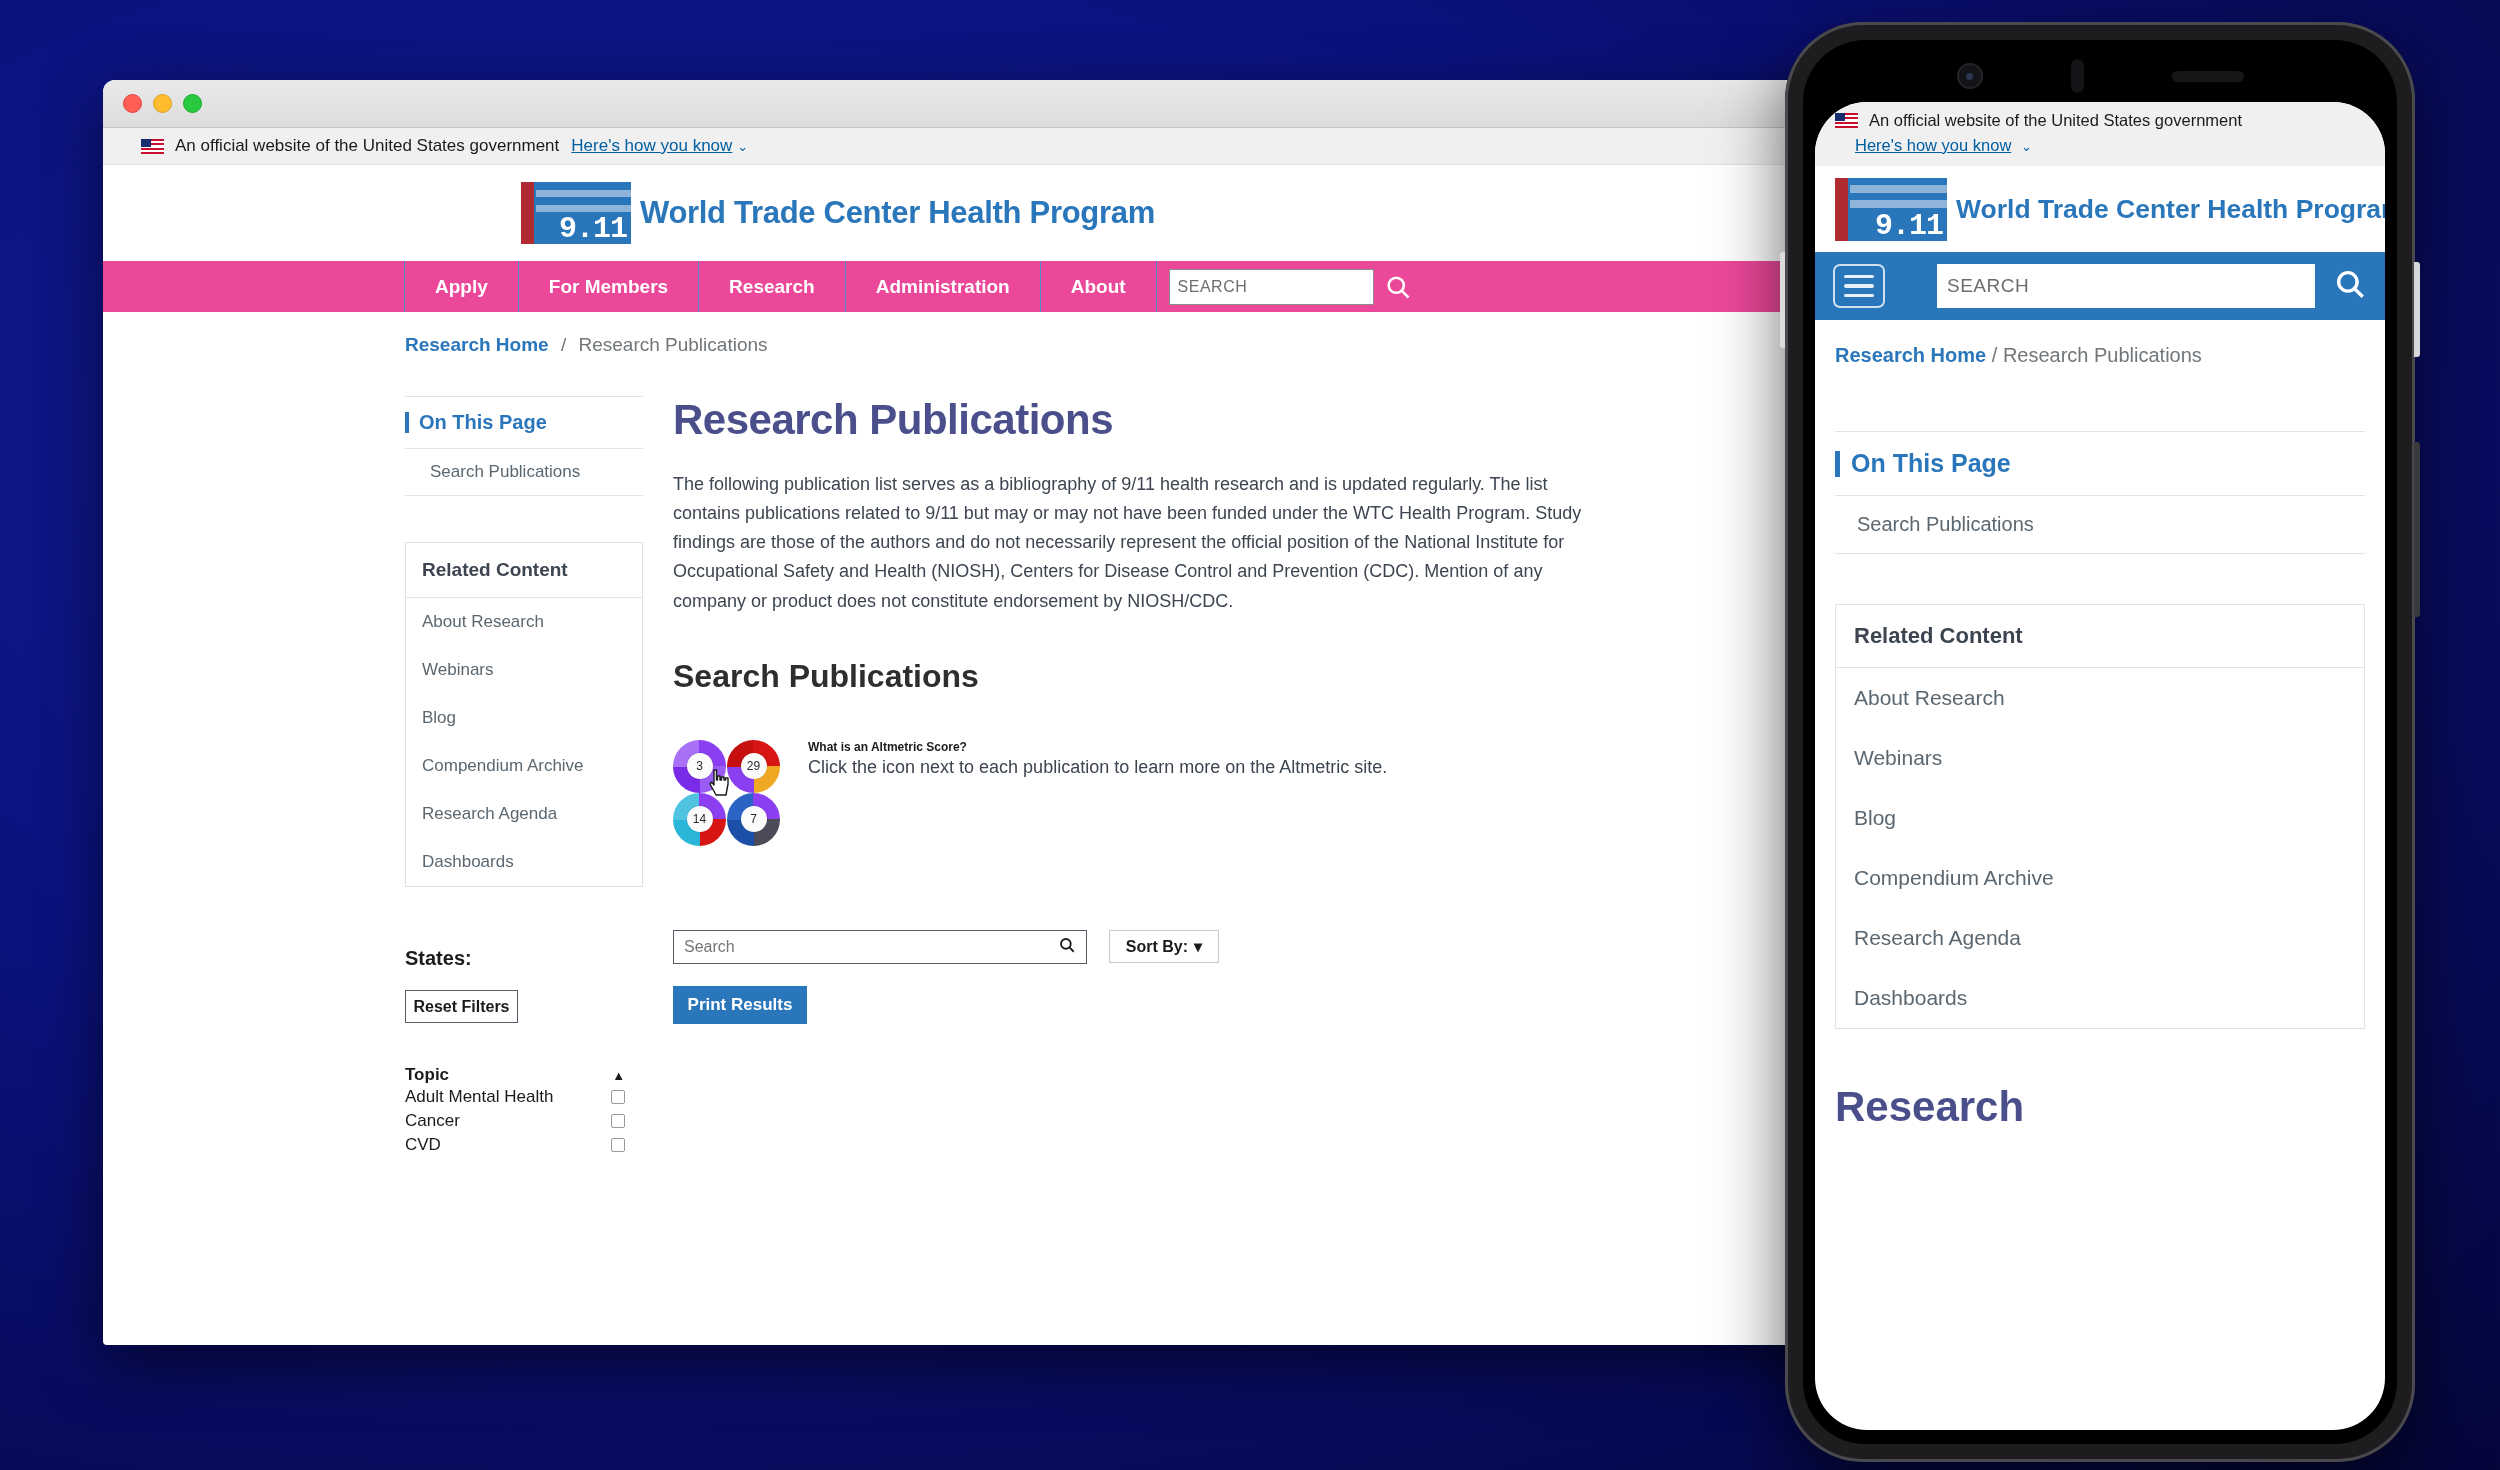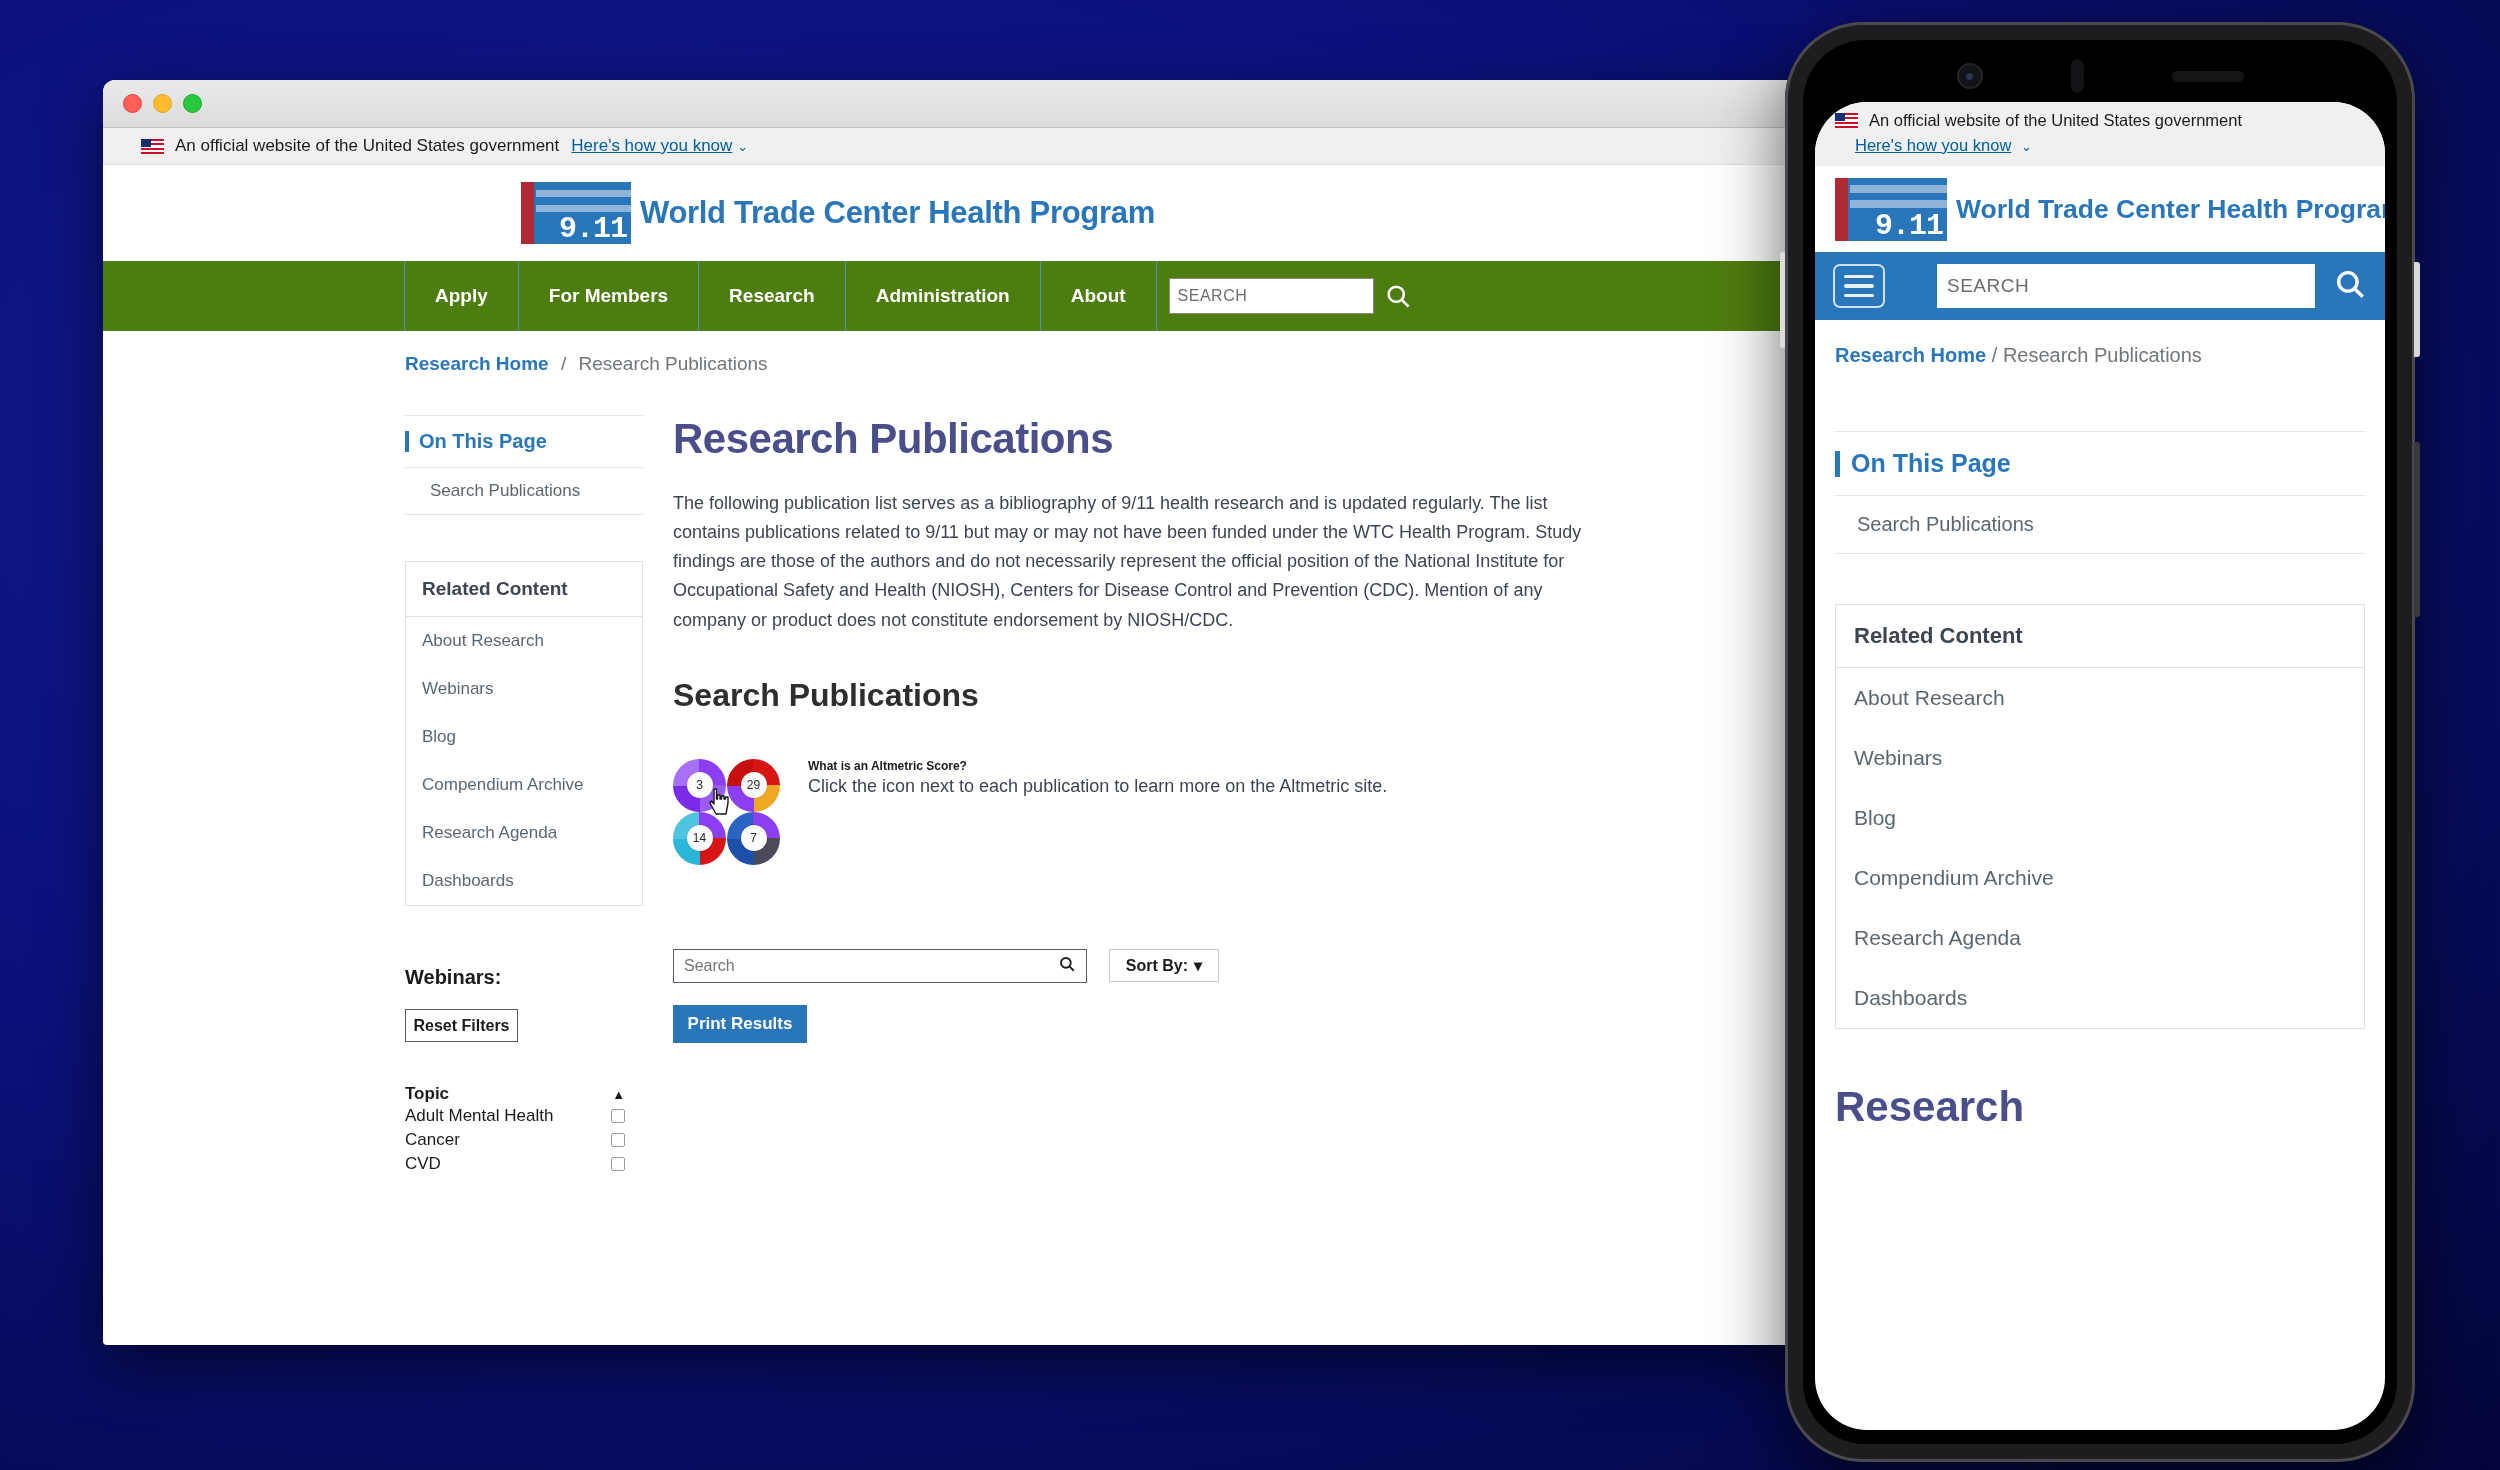--- a/index.html
+++ b/index.html
@@ -87,21 +87,21 @@
     color: #fff; font-weight: bold; font-size: 30px; letter-spacing: -1px;
     font-family: Liberation Mono, monospace;
   }
   .logo-title {
     font-size: 31px; font-weight: bold; color: #2a76bb;
     margin-left: 9px; letter-spacing: -0.3px; white-space: nowrap;
   }
 
   
   .navbar {
-    background: #4d7c0f; height: 70px;
+    background: #ec4899; height: 51px;
     display: flex; align-items: stretch; text-align: center;
   }
   .nav-spacer { width: 302px; border-right: 1px solid #4d8ec7; }
   .nav-item {
     display: flex; align-items: center; justify-content: center;
     color: #fff; font-size: 19px; font-weight: bold;
     padding: 0 30px; border-right: 1px solid #4d8ec7;
     cursor: pointer; white-space: nowrap;
   }
   .nav-search-wrap { display: flex; align-items: center; padding-left: 12px; gap: 10px; }
@@ -379,21 +379,21 @@
       <div class="related-box">
         <div class="related-head">Related Content</div>
         <div class="related-item">About Research</div>
         <div class="related-item">Webinars</div>
         <div class="related-item">Blog</div>
         <div class="related-item">Compendium Archive</div>
         <div class="related-item">Research Agenda</div>
         <div class="related-item">Dashboards</div>
       </div>
 
-      <div class="filters-label">Webinars:</div>
+      <div class="filters-label">States:</div>
       <div class="reset-btn">Reset Filters</div>
 
       <div class="topic-head">
         <span>Topic</span>
         <span class="caret-up">▲</span>
       </div>
       <div class="topic-row">
         <span>Adult Mental Health</span>
         <span class="cb"></span>
       </div>

